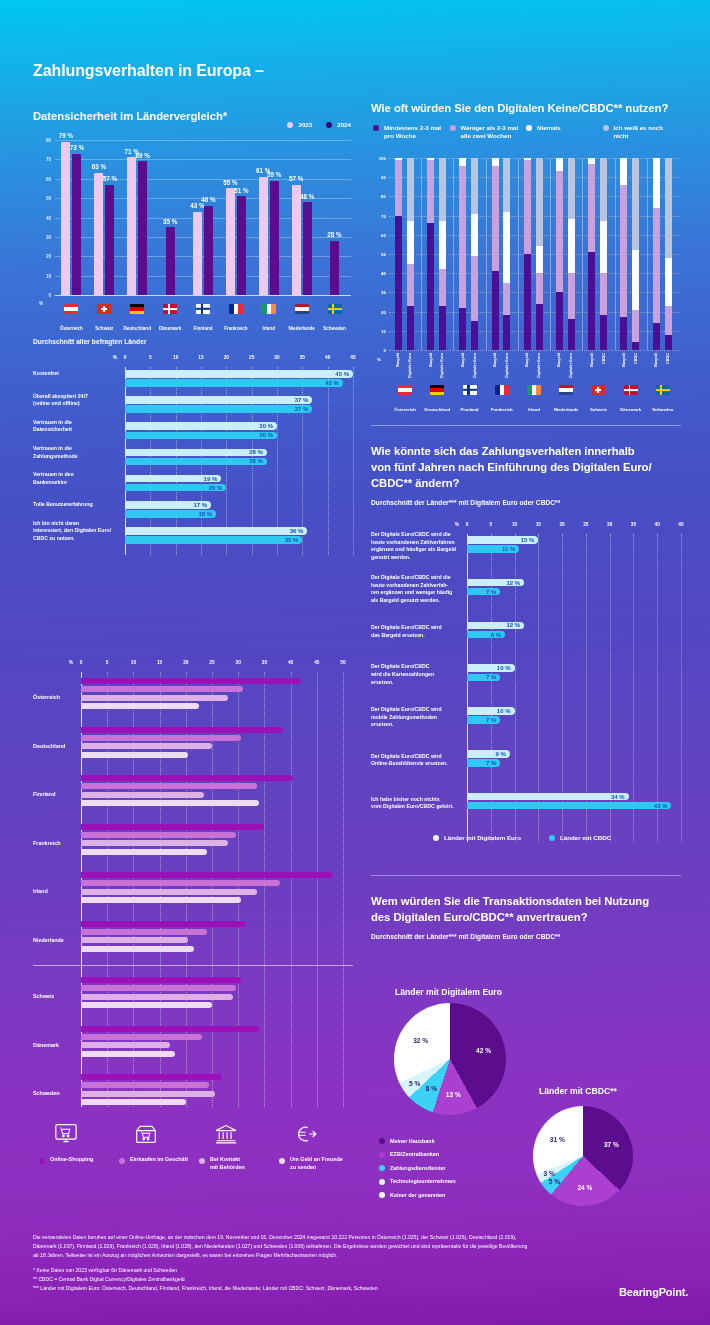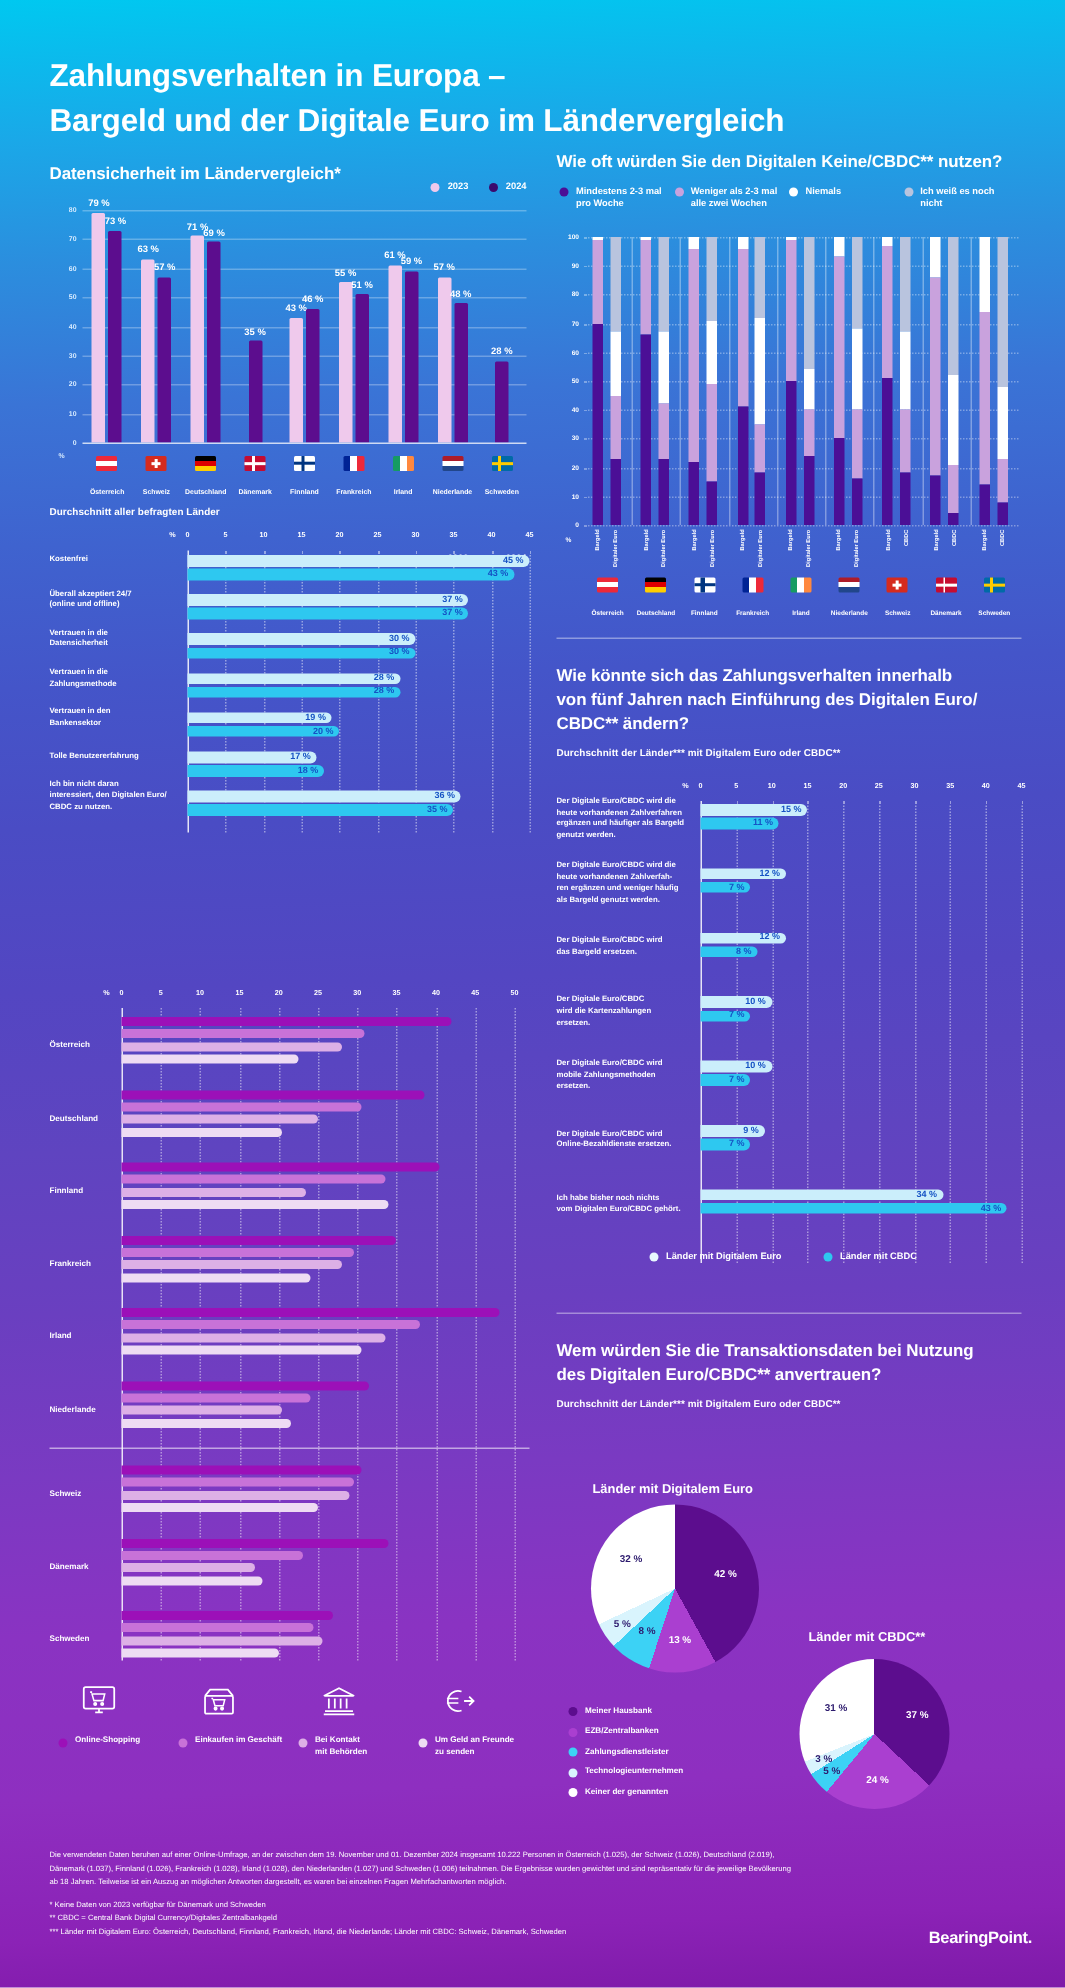--- a/index.html
+++ b/index.html
@@ -23,21 +23,21 @@
         #8a33c2 81%,
         #8e2fc0 89%,
         #8b22b6 96%,
         #7e1aa8 100%);
     color:#fff;
   }
   .wrap { position:relative; width:710px; height:1325px; }
 
   
   .hdr { position:absolute; left:33px; top:36px; width:500px; }
-  .hdr h1 { font-size:21px; font-weight:bold; line-height:1.42; letter-spacing:-0.1px; }
+  .hdr h1 { font-size:16px; font-weight:bold; line-height:1.42; letter-spacing:-0.1px;margin-top:24px; }
 
   
   .panel { position:absolute; }
   .sect-title { font-size:11.3px; font-weight:bold; line-height:1.42; letter-spacing:-0.05px; }
   .sub-title { font-size:6.6px; font-weight:bold; margin-top:8px; letter-spacing:0.05px; }
 
   
   .legend { display:flex; align-items:flex-start; }
   .lg { display:flex; align-items:flex-start; margin-left:14px; }
   .dot { width:6px; height:6px; border-radius:50%; margin-right:5px; flex:0 0 auto; margin-top:1px;}
@@ -153,21 +153,20 @@
   .divider { position:absolute; background:rgba(255,255,255,.4); height:1px; }
 </style>
 </head>
 <body>
 
 <div class="wrap">
 
   <div class="hdr">
     <h1>
       <span>Zahlungsverhalten in Europa –</span><br>
-      <span>Bargeld und der Digitale Euro im Ländervergleich</span>
     </h1>
   </div>
 
   <div class="panel" id="c1">
     <div class="sect-title">Datensicherheit im Ländervergleich*</div>
     <div class="c1legend legend">
       <div class="lg">
         <span class="dot" style="background:#efc9ec"></span>
         <span class="txt">2023</span>
       </div>

